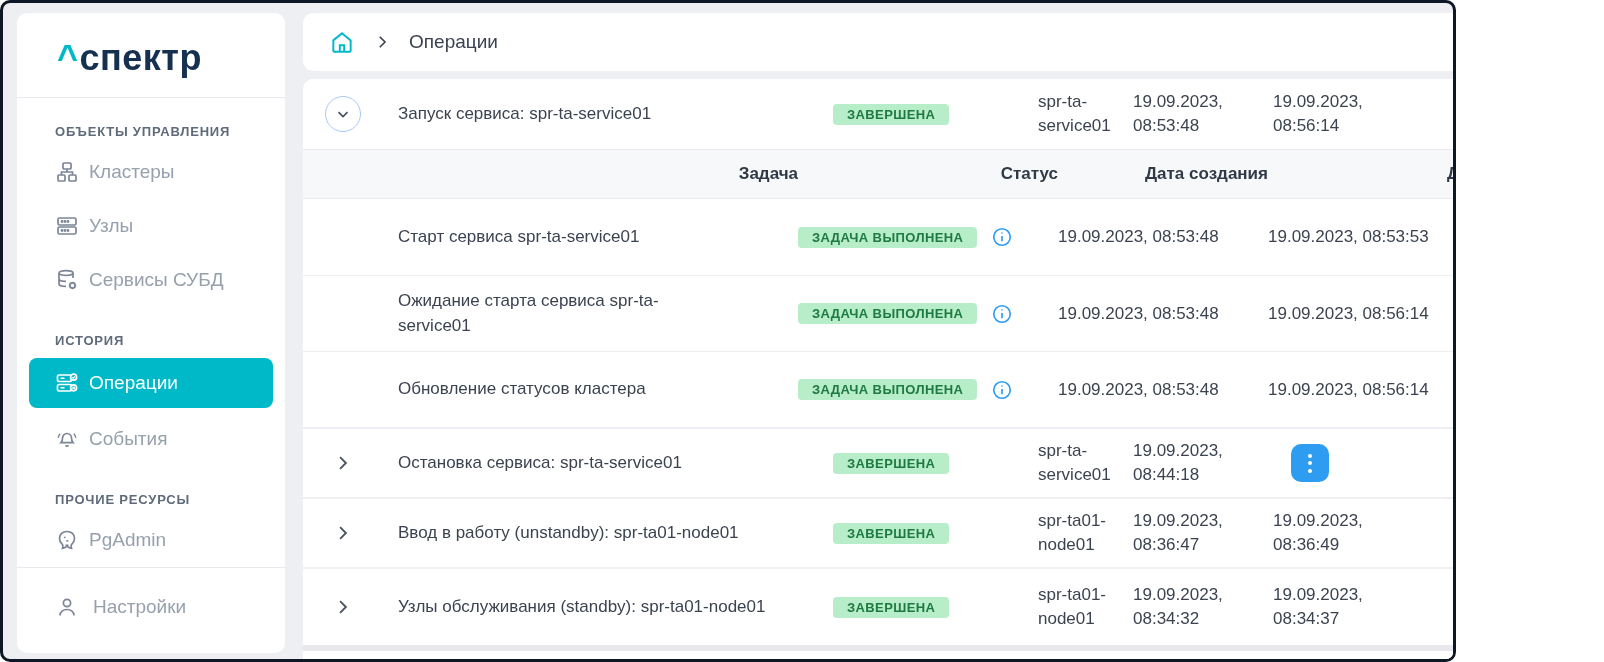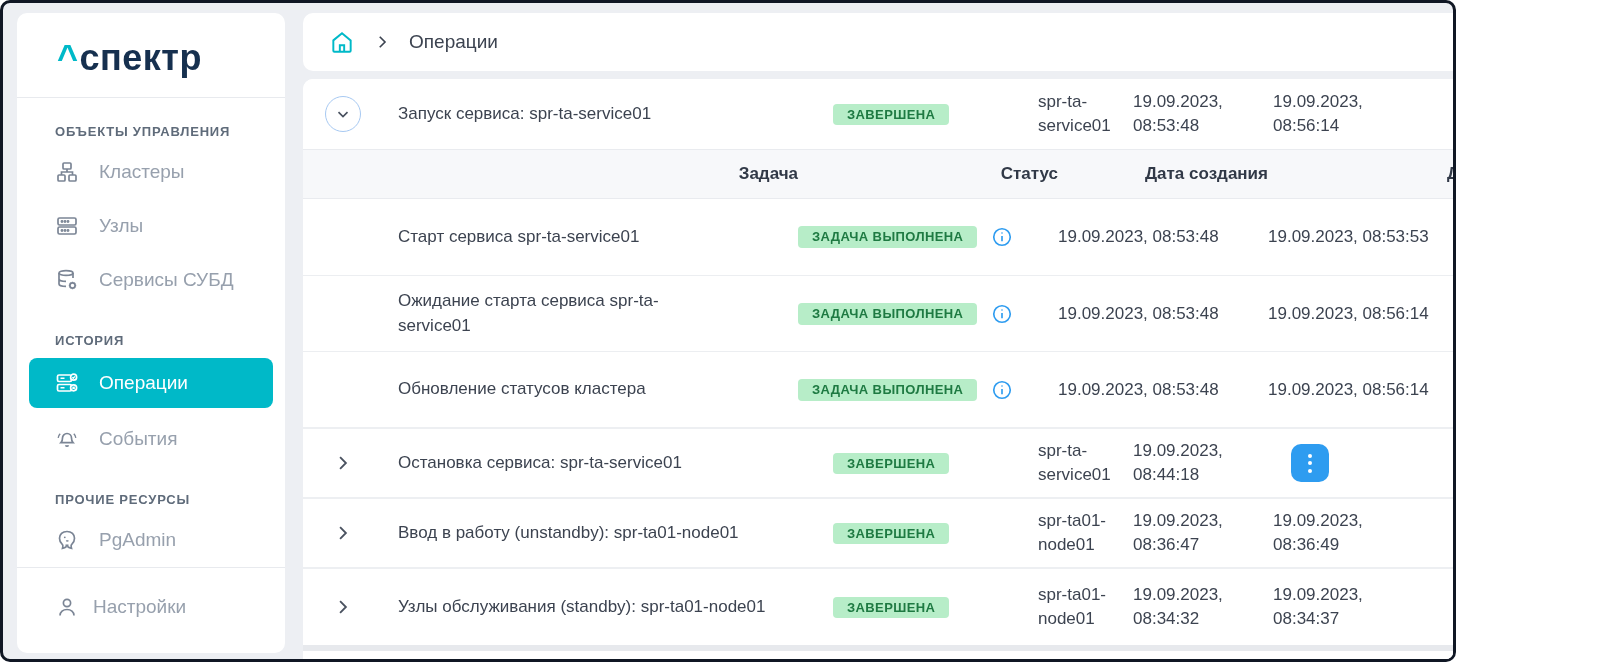--- a/index.html
+++ b/index.html
@@ -16,21 +16,21 @@
     display:flex; flex-direction:column;
   }
   .logo { padding:24px 0 18px 40px; font-size:36px; font-weight:700; color:#16304f; letter-spacing:0.5px; }
   .logo .caret { color:#00b9c8; margin-right:1px; }
   .sb-divider { height:1px; background:#e8eaee; width:100%; }
   .sb-section-title {
     padding:26px 0 6px 38px; font-size:13px; font-weight:700;
     color:#5f6b7a; letter-spacing:0.8px;
   }
   .sb-item {
-    display:flex; align-items:center; gap:20px;
+    display:flex; align-items:center; gap:10px;
     padding:15px 12px 15px 38px; font-size:19px; color:#97a0ad; cursor:pointer;
   }
   .sb-item svg { flex:0 0 auto; }
   .sb-item.active {
     margin:4px 12px; padding:13px 12px 13px 26px;
     background:#00b9c8; color:#ffffff; border-radius:8px;
   }
   .sb-spacer { flex:1 1 auto; }
   .sb-footer-item { display:flex; align-items:center; gap:14px; padding:28px 0 34px 38px; font-size:19px; color:#97a0ad; cursor:pointer; }
   
@@ -72,21 +72,21 @@
     align-items:center; min-height:50px; background:#f7f8fa;
     border-top:1px solid #e9ebef; border-bottom:1px solid #e9ebef;text-align:right;
   }
   .sub-header .hdr { font-size:17px; font-weight:700; color:#313947; }
   .task-row {
     display:grid; grid-template-columns:95px 400px 260px 210px 325px;
     align-items:center; min-height:76px; background:#fff;
   }
   .task-row + .task-row { border-top:1px solid #eceef1; }
   .task-name { font-size:17px; color:#3c4350; max-width:330px; line-height:1.45; }
-  .status-cell { display:flex; gap:14px; }
+  .status-cell { display:flex; align-items:center; gap:14px; }
   .task-date { font-size:17px; color:#3c4350; }
   .bottom-gap { height:6px; background:#e7e9ed; }
   .bottom-sliver { height:12px; background:#ffffff; }
   svg { display:block; }
 </style>
 </head>
 <body>
 
 <div class="frame">
 

